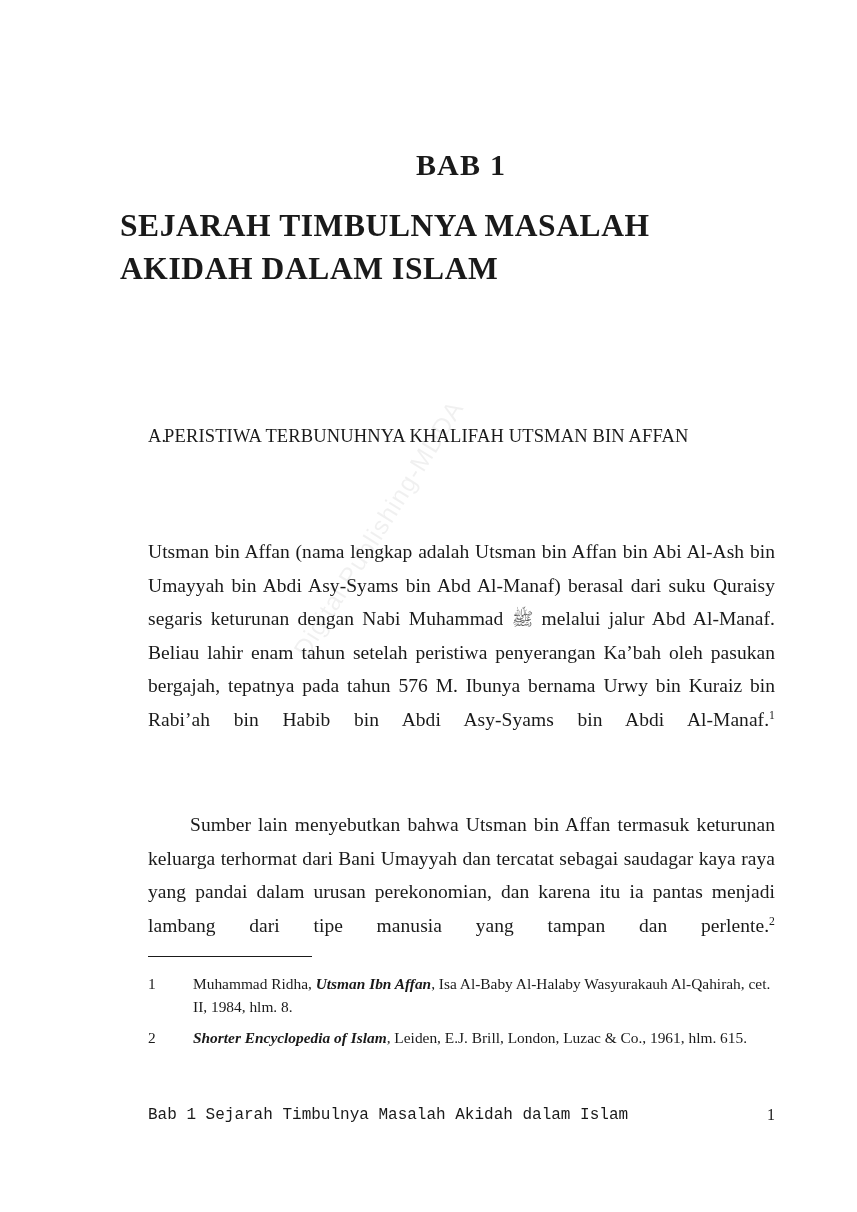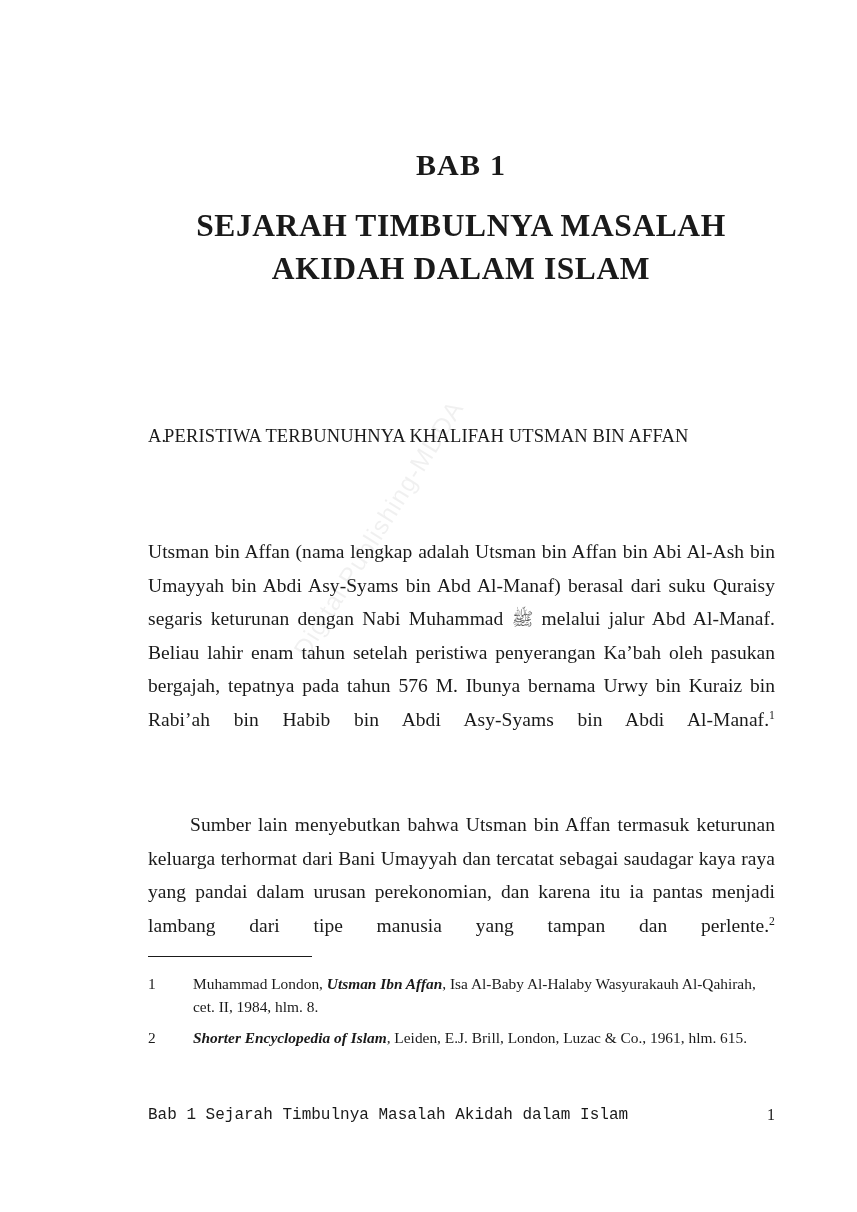--- a/index.html
+++ b/index.html
@@ -62,21 +62,20 @@
     font-weight: bold;
     letter-spacing: 1.2px;
     line-height: 1.12;
   }
 
   .chapter-title {
     position: absolute;
     left: 120px;
     top: 204px;
     width: 682px;
-    text-align: center;
     font-size: 31.5px;
     font-weight: bold;
     letter-spacing: 0.6px;
     line-height: 1.38;
   }
 
   
   .section-heading {
     position: absolute;
     left: 148px;
@@ -216,21 +215,21 @@
     <p class="body-par" id="par2">
       <span>Sumber lain menyebutkan bahwa Utsman bin Affan termasuk keturunan keluarga terhormat dari Bani Umayyah dan tercatat sebagai saudagar kaya raya yang pandai dalam urusan perekonomian, dan karena itu ia pantas menjadi lambang dari tipe manusia yang tampan dan perlente.</span><sup class="fn-ref">2</sup>
     </p>
 
     <div id="footnote-rule"></div>
 
     <div id="footnotes">
 
       <div class="footnote">
         <span class="fn-num">1</span>
-        <span class="fn-body"><span>Muhammad London, </span><i>Utsman Ibn Affan</i><span>, Isa Al-Baby Al-Halaby Wasyurakauh Al-Qahirah, cet. II, 1984, hlm. 8.</span></span>
+        <span class="fn-body"><span>Muhammad Ridha, </span><i>Utsman Ibn Affan</i><span>, Isa Al-Baby Al-Halaby Wasyurakauh Al-Qahirah, cet. II, 1984, hlm. 8.</span></span>
       </div>
 
       <div class="footnote">
         <span class="fn-num">2</span>
         <span class="fn-body"><span></span><i>Shorter Encyclopedia of Islam</i><span>, Leiden, E.J. Brill, London, Luzac &amp; Co., 1961, hlm. 615.</span></span>
       </div>
 
     </div>
 
     <div id="footer">

